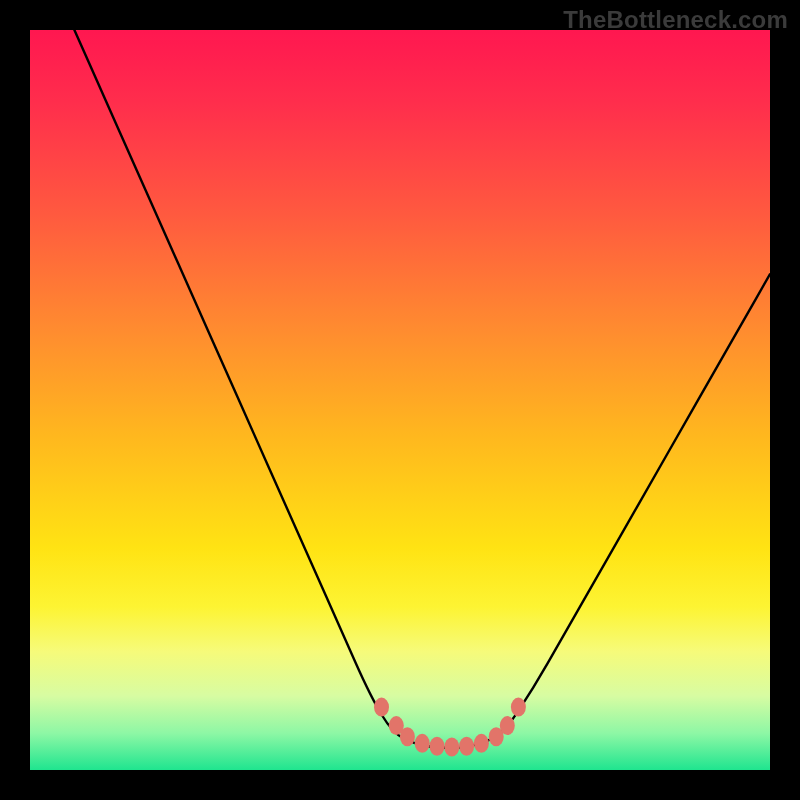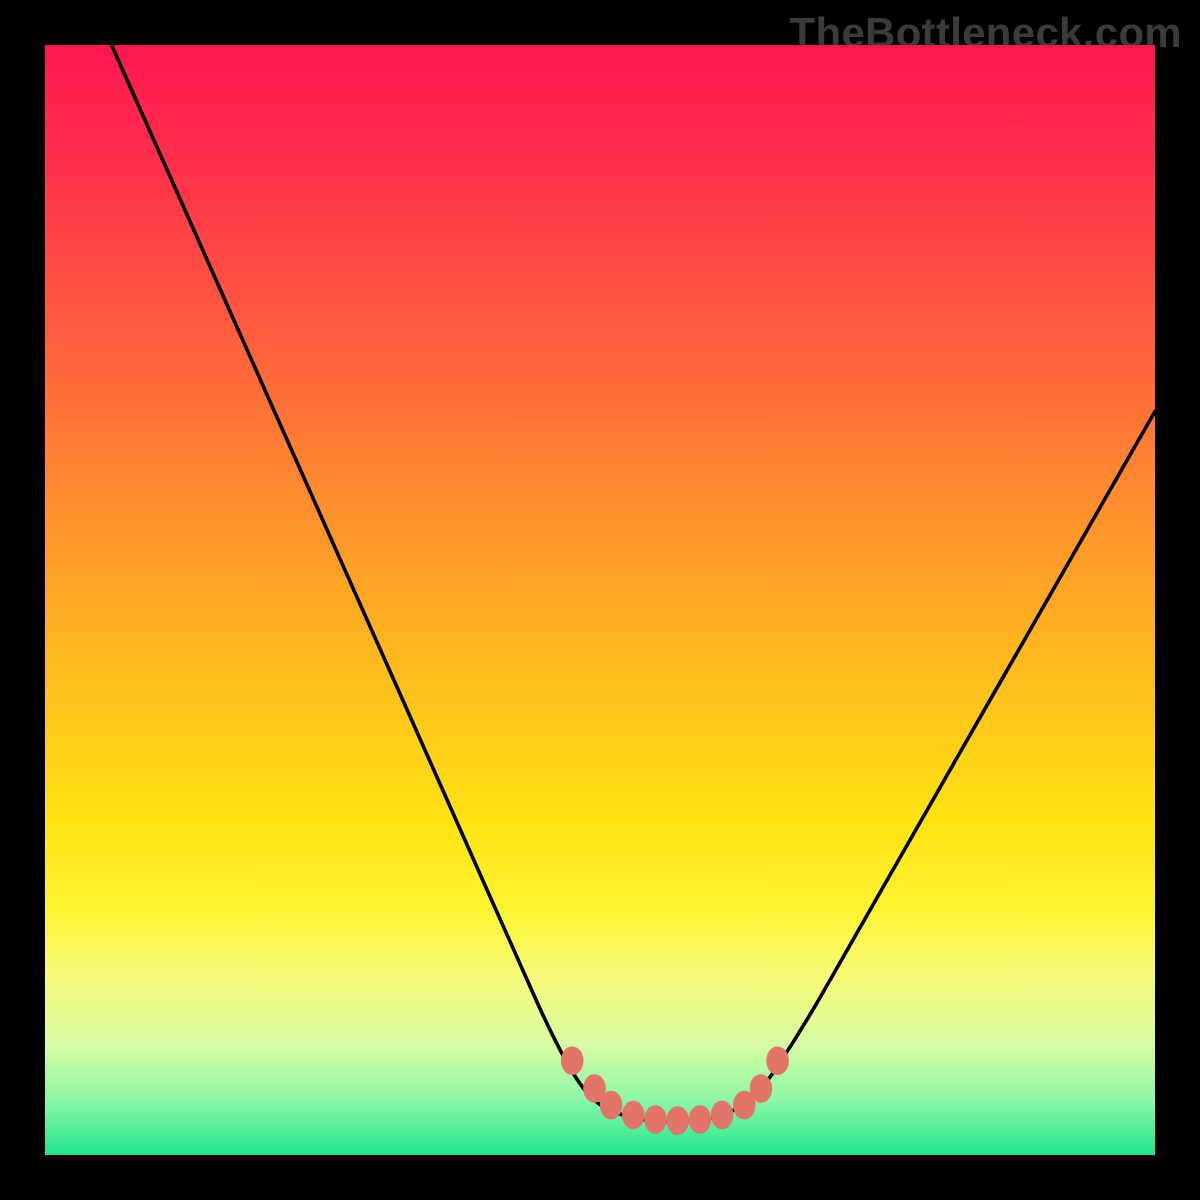--- a/index.html
+++ b/index.html
@@ -39,21 +39,21 @@
     left: 0;
     top: 0;
     width: 100%;
     height: 100%;
   }
   .watermark {
     position: absolute;
     top: 6px;
     right: 12px;
     color: #3b3b3b;
-    font-size: 28px;
+    font-size: 24px;
     font-weight: 600;
     letter-spacing: 0.2px;
     user-select: none;
   }
 </style>
 </head>
 <body>
 
 <div class="frame">
 

